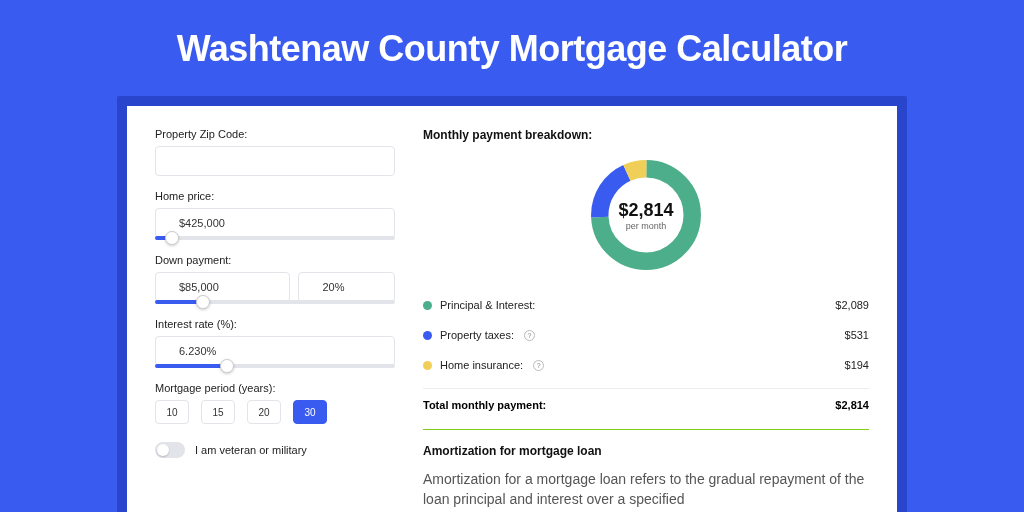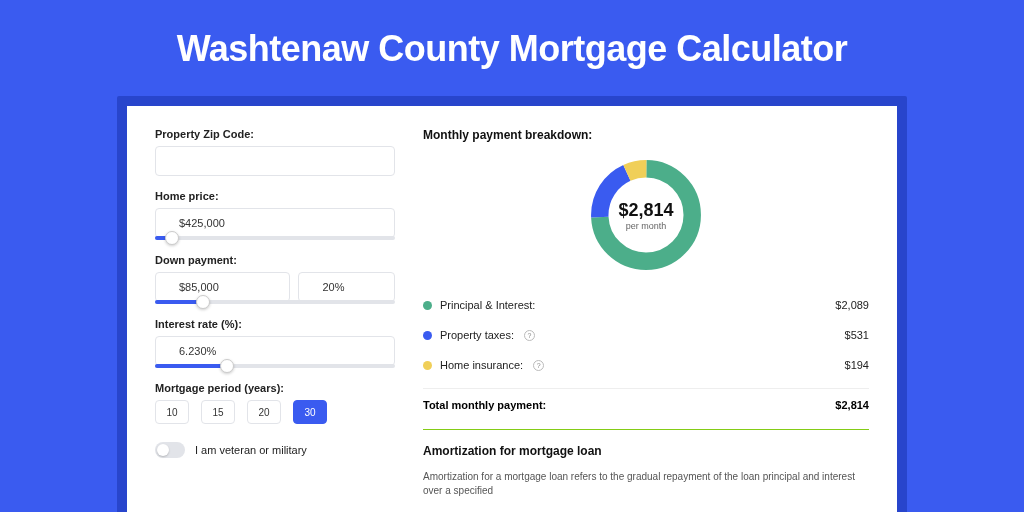--- a/index.html
+++ b/index.html
@@ -32,21 +32,20 @@
     gap: 28px;
     min-height: 420px;
   }
   .left-col { width: 240px; flex: 0 0 240px; }
   .right-col { flex: 1; }
   .field-label {
     font-size: 11px;
     color: #222;
     margin-bottom: 6px;
     display: block;
-    font-weight: bold;
   }
   .field-group { margin-bottom: 14px; }
   .text-input {
     width: 100%;
     height: 30px;
     border: 1px solid #e2e4e9;
     border-radius: 4px;
     padding: 0 23px;
     font-size: 11px;
     color: #333;
@@ -150,21 +149,21 @@
   }
   .total-row {
     display:flex; justify-content:space-between;
     padding: 10px 0 0;
     border-top: 1px solid #eee;
     margin-top: 8px;
     font-weight: 700;
     font-size: 11px;
   }
   .amort-block { margin-top: 18px; border-top: 1px solid #84cc16; padding-top: 14px; }
-  .amort-text { font-size: 10px; color: #555; margin-top: 6px; line-height: 1.4; }
+  .amort-text { font-size: 14px; color: #555; margin-top: 6px; line-height: 1.4; }
 </style>
 </head>
 <body>
 
 <h1 class="page-title">Washtenaw County Mortgage Calculator</h1>
 
 <div class="card-outer">
   <div class="card">
 
     <div class="left-col">

